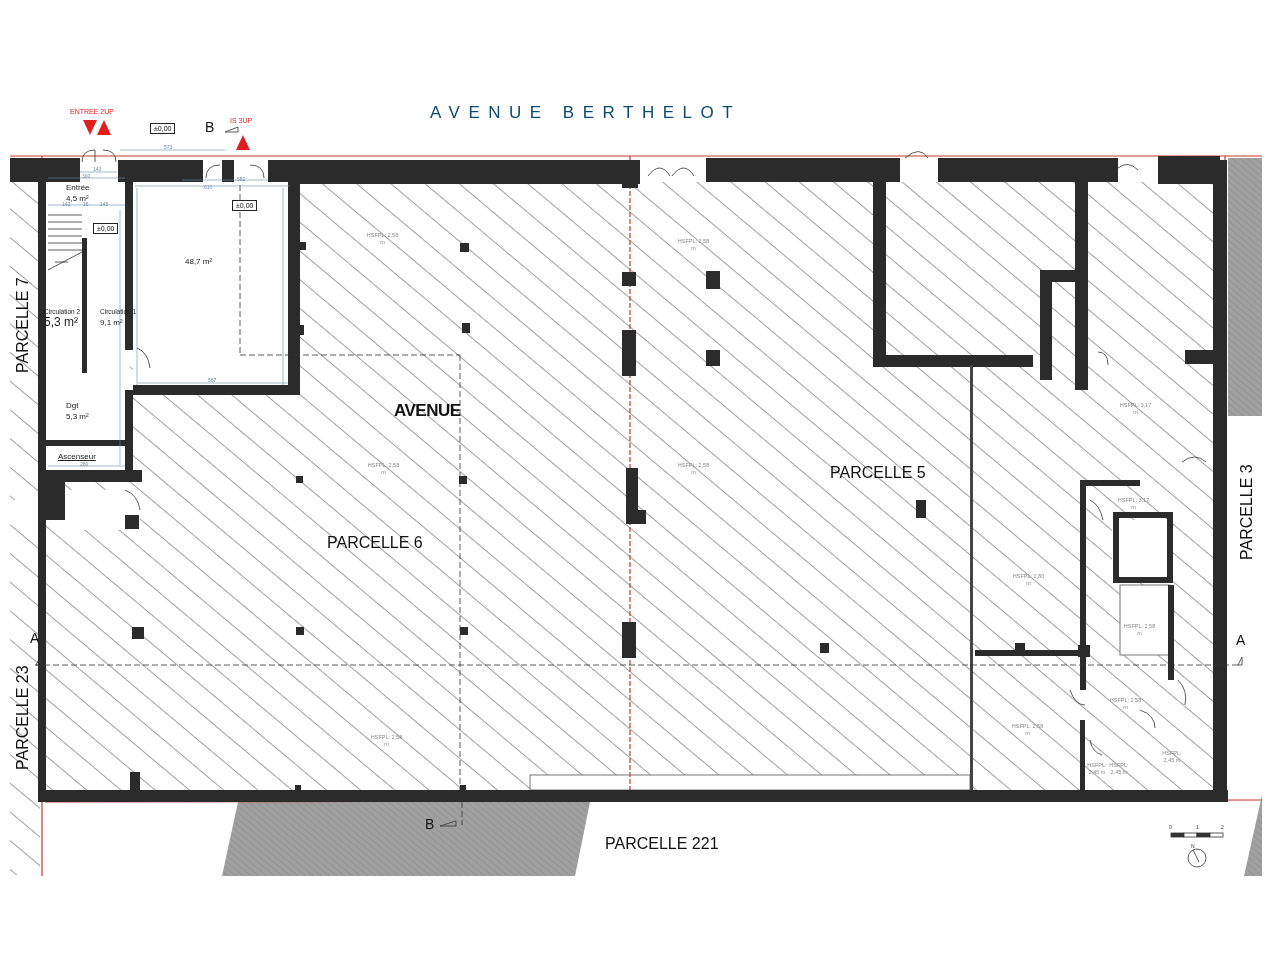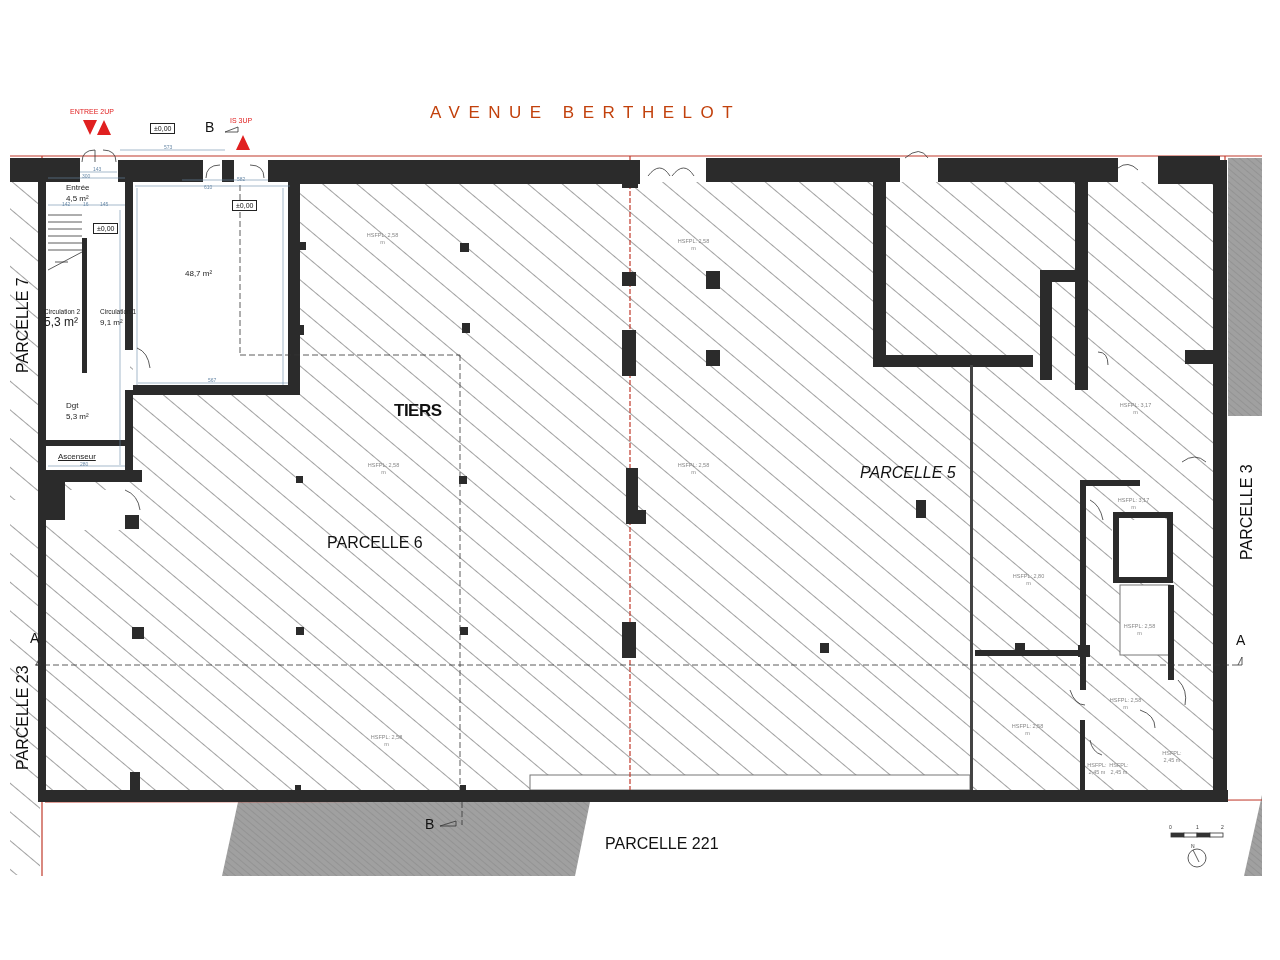--- a/index.html
+++ b/index.html
@@ -1,19 +1,19 @@
 <!DOCTYPE html>
 <html><head>
 <meta charset="utf-8">
 <style>
   html,body{margin:0;padding:0;background:#fff;}
   body{width:1280px;height:960px;overflow:hidden;position:relative;font-family:"Liberation Sans",sans-serif;}
   svg{position:absolute;left:0;top:0;}
   .lbl{position:absolute;white-space:nowrap;color:#111;font-family:"Liberation Sans",sans-serif;}
-  .street{font-size:17px;letter-spacing:8.5px;color:#c2410c;}
+  .street{font-size:17px;letter-spacing:8.5px;color:#0c4a6e;}
   .parcel{font-size:16px;color:#111;}
   .vert{transform-origin:left top;transform:rotate(-90deg);}
   .tiers{font-size:17px;font-weight:bold;letter-spacing:-0.5px;}
   .room{font-size:8px;text-align:left;line-height:11px;color:#222;}
   .hsfpl{font-size:5.5px;color:#888;text-align:center;line-height:7px;}
   .lvl{font-size:7px;border:1px solid #222;padding:0 3px;line-height:9px;background:#fff;}
   .red{color:#e02020;font-size:7px;}
   .sec{font-size:14px;color:#111;}
   .dim{font-size:5px;color:#6a8aa8;}
 </style>
@@ -222,42 +222,42 @@
 <div class="lbl dim" style="left:100px;top:201px;">145</div>
 <div class="lbl dim" style="left:204px;top:184px;">610</div>
 <div class="lbl dim" style="left:237px;top:176px;">582</div>
 <div class="lbl dim" style="left:208px;top:377px;">567</div>
 <div class="lbl dim" style="left:80px;top:461px;">280</div>
 
 <div class="lbl room" style="left:66px;top:182px;width:46px;">
   <div>Entrée</div>
     <div>4,5 m²</div>
 </div>
-<div class="lbl room" style="left:185px;top:256px;width:50px;margin-top:12px;">
+<div class="lbl room" style="left:185px;top:256px;width:50px;">
   <div>48,7 m²</div>
 </div>
 <div class="lbl room" style="left:44px;top:306px;width:44px;font-size:6.5px;">
   <div>Circulation 2</div>
     <div style="font-size:12px">5,3 m²</div>
 </div>
 <div class="lbl room" style="left:100px;top:306px;width:40px;font-size:6.5px;">
   <div>Circulation 1</div>
     <div style="font-size:8px">9,1 m²</div>
 </div>
 <div class="lbl room" style="left:66px;top:400px;width:46px;">
   <div>Dgt</div>
     <div>5,3 m²</div>
 </div>
 <div class="lbl room" style="left:58px;top:451px;width:60px;text-decoration:underline;">
   <div>Ascenseur</div>
 </div>
 
-<div class="lbl tiers" style="left:394px;top:401px;">TIERS</div>
+<div class="lbl tiers" style="left:394px;top:401px;">AVENUE</div>
 <div class="lbl parcel" style="left:327px;top:534px;">PARCELLE 6</div>
-<div class="lbl parcel" style="left:860px;top:464px;font-style:italic;">PARCELLE 5</div>
+<div class="lbl parcel" style="left:830px;top:464px;">PARCELLE 5</div>
 <div class="lbl parcel" style="left:605px;top:835px;">PARCELLE 221</div>
 <div class="lbl parcel vert" style="left:14px;top:373px;">PARCELLE 7</div>
 <div class="lbl parcel vert" style="left:14px;top:770px;">PARCELLE 23</div>
 <div class="lbl parcel vert" style="left:1238px;top:560px;">PARCELLE 3</div>
 
 <div class="lbl hsfpl" style="left:365px;top:232px;width:35px;">
     <div>HSFPL: 2,58</div>
     <div>m</div>
   </div>
 <div class="lbl hsfpl" style="left:676px;top:238px;width:35px;">

